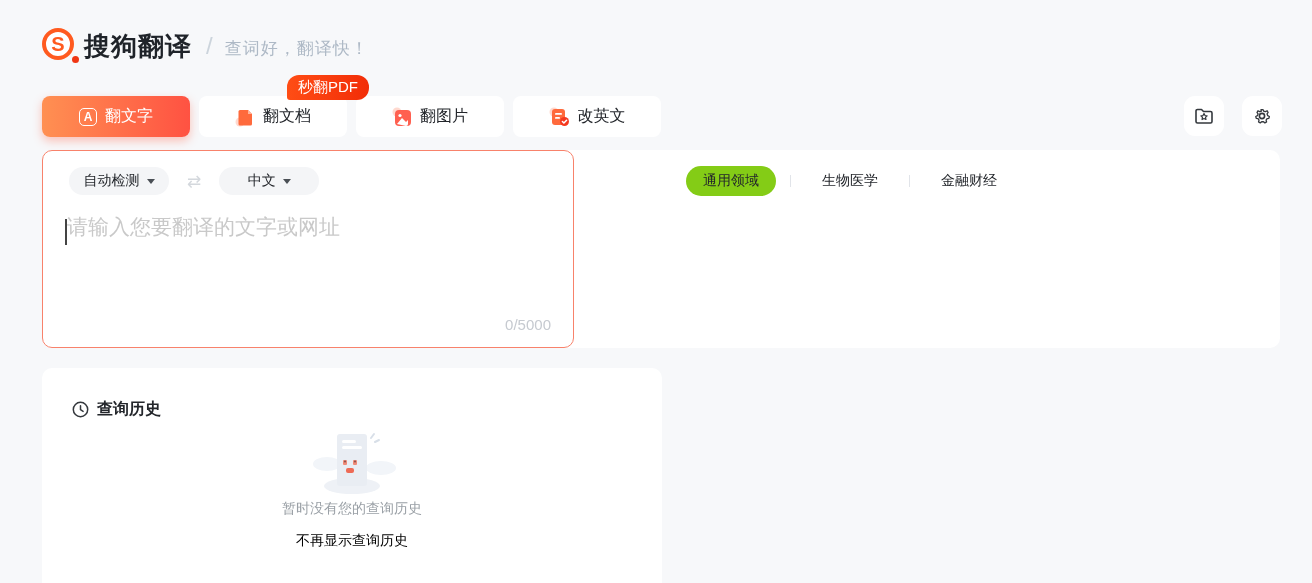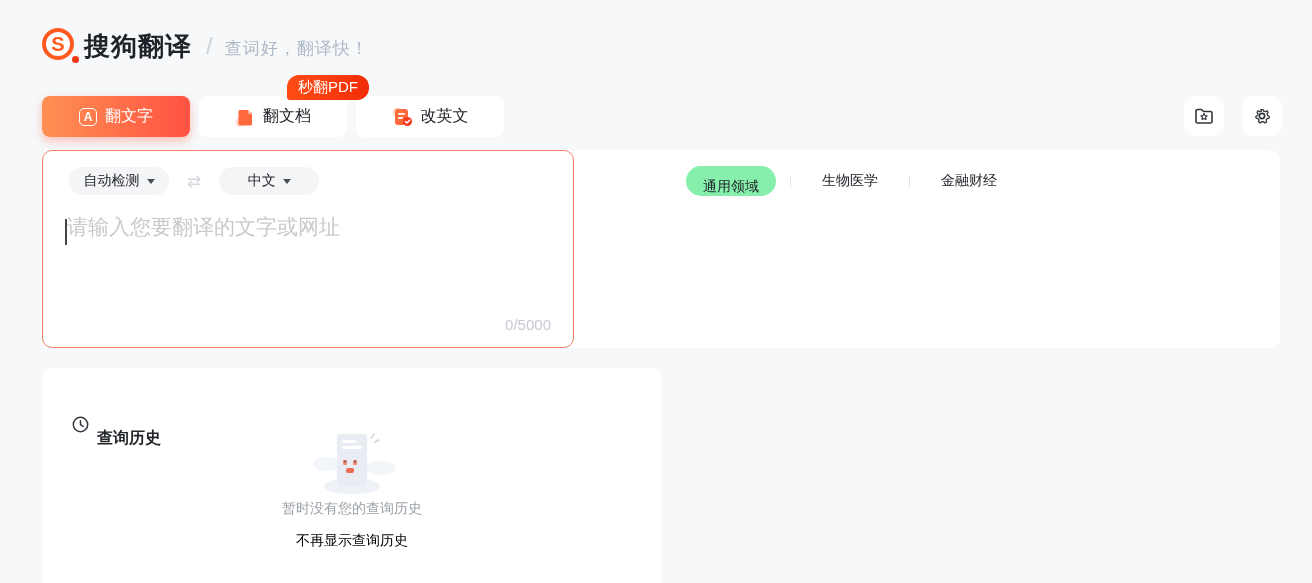--- a/index.html
+++ b/index.html
@@ -56,28 +56,28 @@
                   border:none; outline:none; resize:none; background:transparent;
                   font-size:21px; color:#333; font-family:"Liberation Sans","DejaVu Sans",sans-serif; }
   .src-textarea::placeholder { color:#c9c9c9; }
   .caret-bar { position:absolute; top:68px; left:22px; width:1.5px; height:26px; background:#444; }
   .char-count { position:absolute; right:22px; bottom:14px; font-size:15px; color:#c6cad0; }
 
   .result-panel { position:absolute; top:0; left:620px; width:618px; height:198px; }
   .domain-row { position:absolute; top:16px; left:24px; display:flex; align-items:center; }
   .domain-pill { height:30px; padding:0 17px; border-radius:15px; font-size:14px;
                  color:#23262b; display:flex; align-items:center; cursor:pointer; }
-  .domain-pill.active { background:#86efac;align-items:flex-end; }
+  .domain-pill.active { background:#84cc16; }
   .domain-sep { width:1px; height:12px; background:#e1e4e9; margin:0 14px; }
 
   
   .history-card { position:absolute; top:368px; left:42px; width:620px; height:230px;
                   background:#fff; border-radius:10px; }
   .history-head { position:absolute; top:31px; left:30px; display:flex; align-items:center; }
-  .history-title { font-size:16px; font-weight:700; color:#23262b; margin-left:8px;margin-top:29px; }
+  .history-title { font-size:16px; font-weight:700; color:#23262b; margin-left:8px; }
   .empty-wrap { position:absolute; top:62px; left:0; width:100%; text-align:center; }
   .empty-illustration { display:inline-block; }
   .empty-text { margin-top:2px; font-size:14px; color:#9aa0a6; }
   .dismiss-link { margin-top:14px; font-size:14px; color:#000000; cursor:pointer; display:inline-block; }
 </style>
 </head>
 <body>
 
 <div class="page">
 
@@ -104,20 +104,31 @@
     </div>
     <div class="tab">
       <span class="t-icon">
         <svg width="20" height="20" viewBox="0 0 20 20">
           <circle cx="5" cy="15" r="4.5" fill="#ffd9cf"></circle>
           <path d="M5 3 h8 l4 4 v10 a1.5 1.5 0 0 1 -1.5 1.5 h-10.5 a1.5 1.5 0 0 1 -1.5 -1.5 v-12.5 a1.5 1.5 0 0 1 1.5 -1.5 z" fill="#ff6a3c"></path>
           <path d="M13 3 l4 4 h-4 z" fill="#ffb49a"></path>
         </svg>
       </span>
       <span>翻文档</span>
+    </div>
+    <div class="tab">
+      <span class="t-icon">
+        <svg width="20" height="20" viewBox="0 0 20 20">
+          <circle cx="5" cy="5" r="4.5" fill="#ffd9cf"></circle>
+          <rect x="3" y="3" width="16" height="16" rx="4" fill="#ff6050"></rect>
+          <circle cx="8" cy="8.5" r="1.6" fill="#fff"></circle>
+          <path d="M5 17 l5 -6 4 4 2 -2 v4 a2 2 0 0 1 -2 2 z" fill="#fff"></path>
+        </svg>
+      </span>
+      <span>翻图片</span>
     </div>
     <div class="tab">
       <span class="t-icon">
         <svg width="21" height="20" viewBox="0 0 21 20">
           <circle cx="5" cy="5" r="4.5" fill="#ffd9cf"></circle>
           <rect x="3" y="2" width="13" height="16" rx="3" fill="#ff6a3c"></rect>
           <rect x="6" y="6" width="7" height="1.8" rx="0.9" fill="#fff"></rect>
           <rect x="6" y="10" width="5" height="1.8" rx="0.9" fill="#fff"></rect>
           <circle cx="15.5" cy="14.5" r="4.5" fill="#f5391f"></circle>
           <path d="M13.4 14.5 l1.5 1.5 l2.7 -2.8" stroke="#fff" stroke-width="1.5" fill="none" stroke-linecap="round" stroke-linejoin="round"></path>

